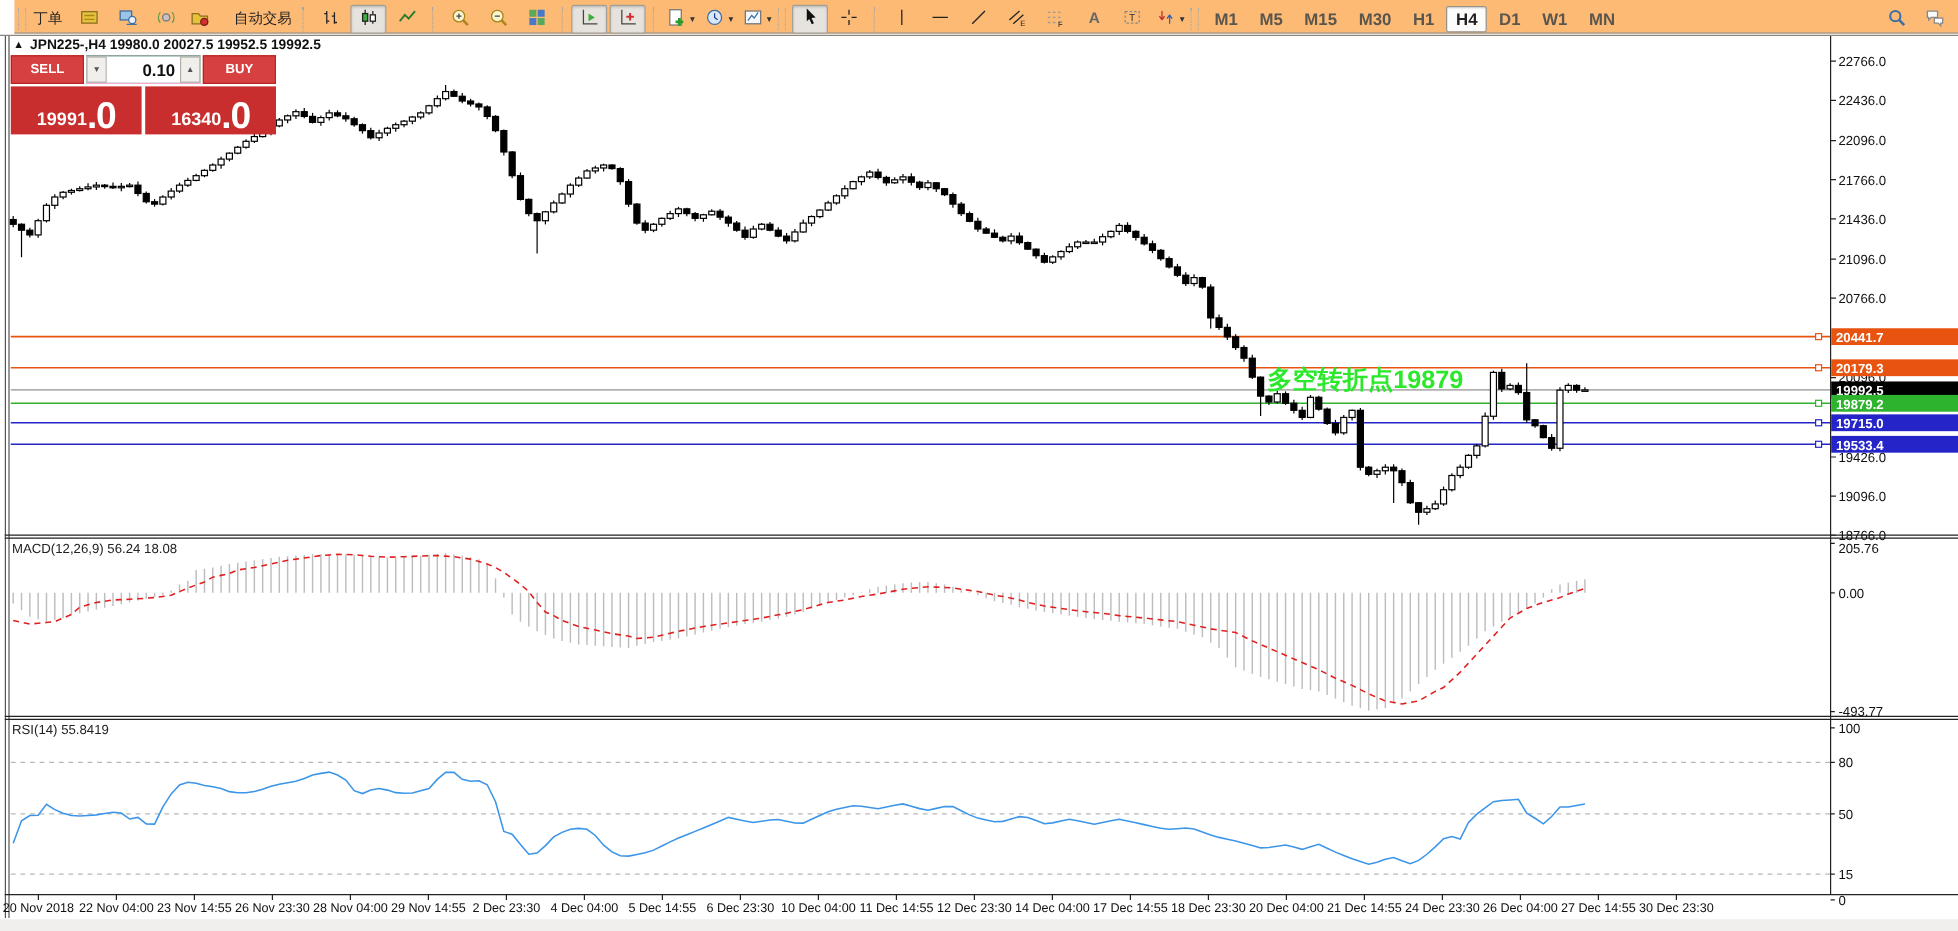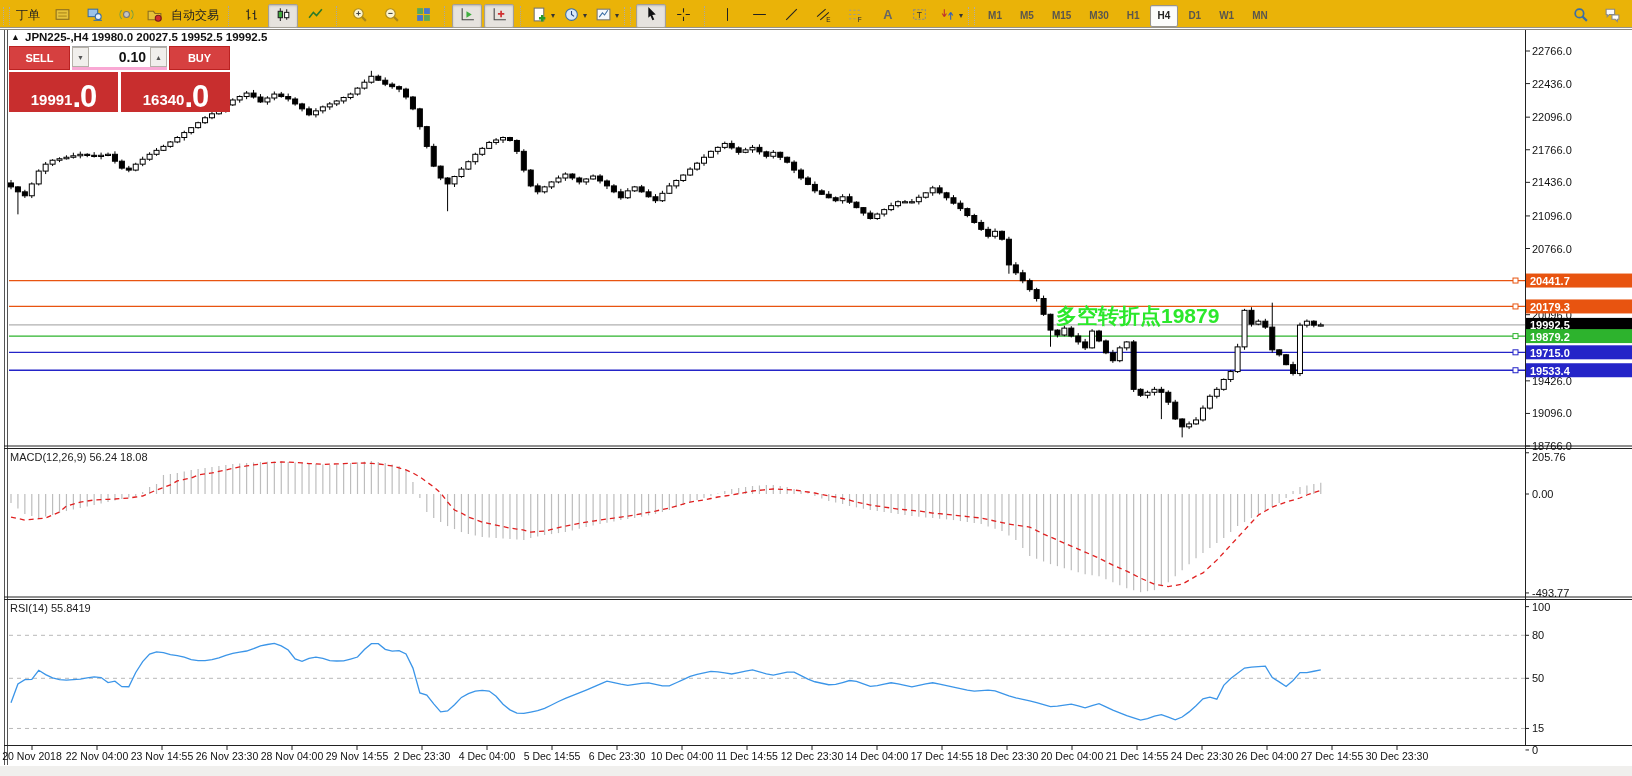--- a/index.html
+++ b/index.html
@@ -2,42 +2,42 @@
 <html><head>
 <meta charset="utf-8">
 <style>
   html,body{margin:0;padding:0}
   body{width:1632px;height:776px;position:relative;overflow:hidden;background:#fff;
        font-family:"Liberation Sans","DejaVu Sans",sans-serif;-webkit-font-smoothing:antialiased}
   #chart-svg{position:absolute;left:0;top:0;z-index:1}
   svg text{font-family:"Liberation Sans","DejaVu Sans",sans-serif}
 
   
-  .tb{position:absolute;top:0;left:0;right:0;height:28px;background:#eab308;
+  .tb{position:absolute;top:0;left:12px;right:0;height:28px;background:#fdba74;
       border-bottom:1px solid #98948c;display:flex;align-items:center;padding:4px 4px 0 2px;
       font-size:12px;color:#222;z-index:5;box-sizing:border-box}
   .grip{width:5px;height:18px;border-left:1px dotted #b0aca4;border-right:1px dotted #b0aca4;margin:0 4px 0 1px}
   .tsep{width:1px;height:20px;border-left:1px dotted #aaa69e;margin:0 5px}
   .tbtn{height:22px;min-width:24px;display:flex;align-items:center;justify-content:center;
         margin:0 1px;border:1px solid transparent;border-radius:2px;background:transparent;padding:0 2px;cursor:default}
   .tbtn.pressed{background:#e6e3de;border-color:#a39f97;box-shadow:inset 0 1px 2px rgba(0,0,0,.18)}
   .tbtn .caret{font-size:8px;color:#333;margin-left:3px;line-height:1}
   .tb-text{margin:0 6px 0 2px;white-space:nowrap}
-  .tb-it-label{margin-left:8px;white-space:nowrap}
-  .tf{height:20px;padding:0 7px;display:flex;align-items:center;margin:0 1px;font-size:10px;
+  .tb-it-label{margin-left:20px;white-space:nowrap}
+  .tf{height:20px;padding:0 7px;display:flex;align-items:center;margin:0 1px;font-size:14px;
       font-weight:bold;color:#5a564e;border:1px solid transparent;border-radius:2px}
   .tf.pressed{background:#fcfcfb;border-color:#98948c;color:#222;box-shadow:inset 0 1px 1px rgba(0,0,0,.12)}
   .tb-spacer{flex:1}
 
   
   .trade-panel{position:absolute;left:9px;top:46px;width:221px;z-index:4}
   .tp-row1{display:flex;height:24px}
   .tp-sell,.tp-buy{width:61px;background:#d64040;color:#fff;border:1px solid #b22;
         font-family:inherit;font-size:11px;font-weight:bold;padding:0;cursor:pointer}
-  .tp-spin{flex:1;display:flex;border-top:1px solid #a8a8a8;border-bottom:3px solid #f9a8d4;background:#0f766e;margin:0 2px}
+  .tp-spin{flex:1;display:flex;border-top:1px solid #a8a8a8;border-bottom:1px solid #f9a8d4;background:#0f766e;margin:0 2px}
   .tp-dn,.tp-up{width:17px;background:#f1efec;border:1px solid #b5b1a9;color:#555;font-size:7px;padding:0;cursor:pointer}
   .tp-vol{flex:1;width:50px;border:none;outline:none;text-align:right;font-family:inherit;
           font-size:14px;font-weight:bold;color:#111;padding:0 4px}
   .tp-row2{display:flex;margin-top:2px;gap:3px}
   .tp-price{flex:1;height:38px;background:#c82e2e;color:#fff;display:flex;align-items:flex-end;
             justify-content:center;padding-bottom:2px;cursor:pointer}
   .tp-price span{font-size:15px;font-weight:bold;line-height:1.25}
   .tp-price b{font-size:31px;font-weight:bold;line-height:.88;letter-spacing:-1px}
 </style>
 </head>

